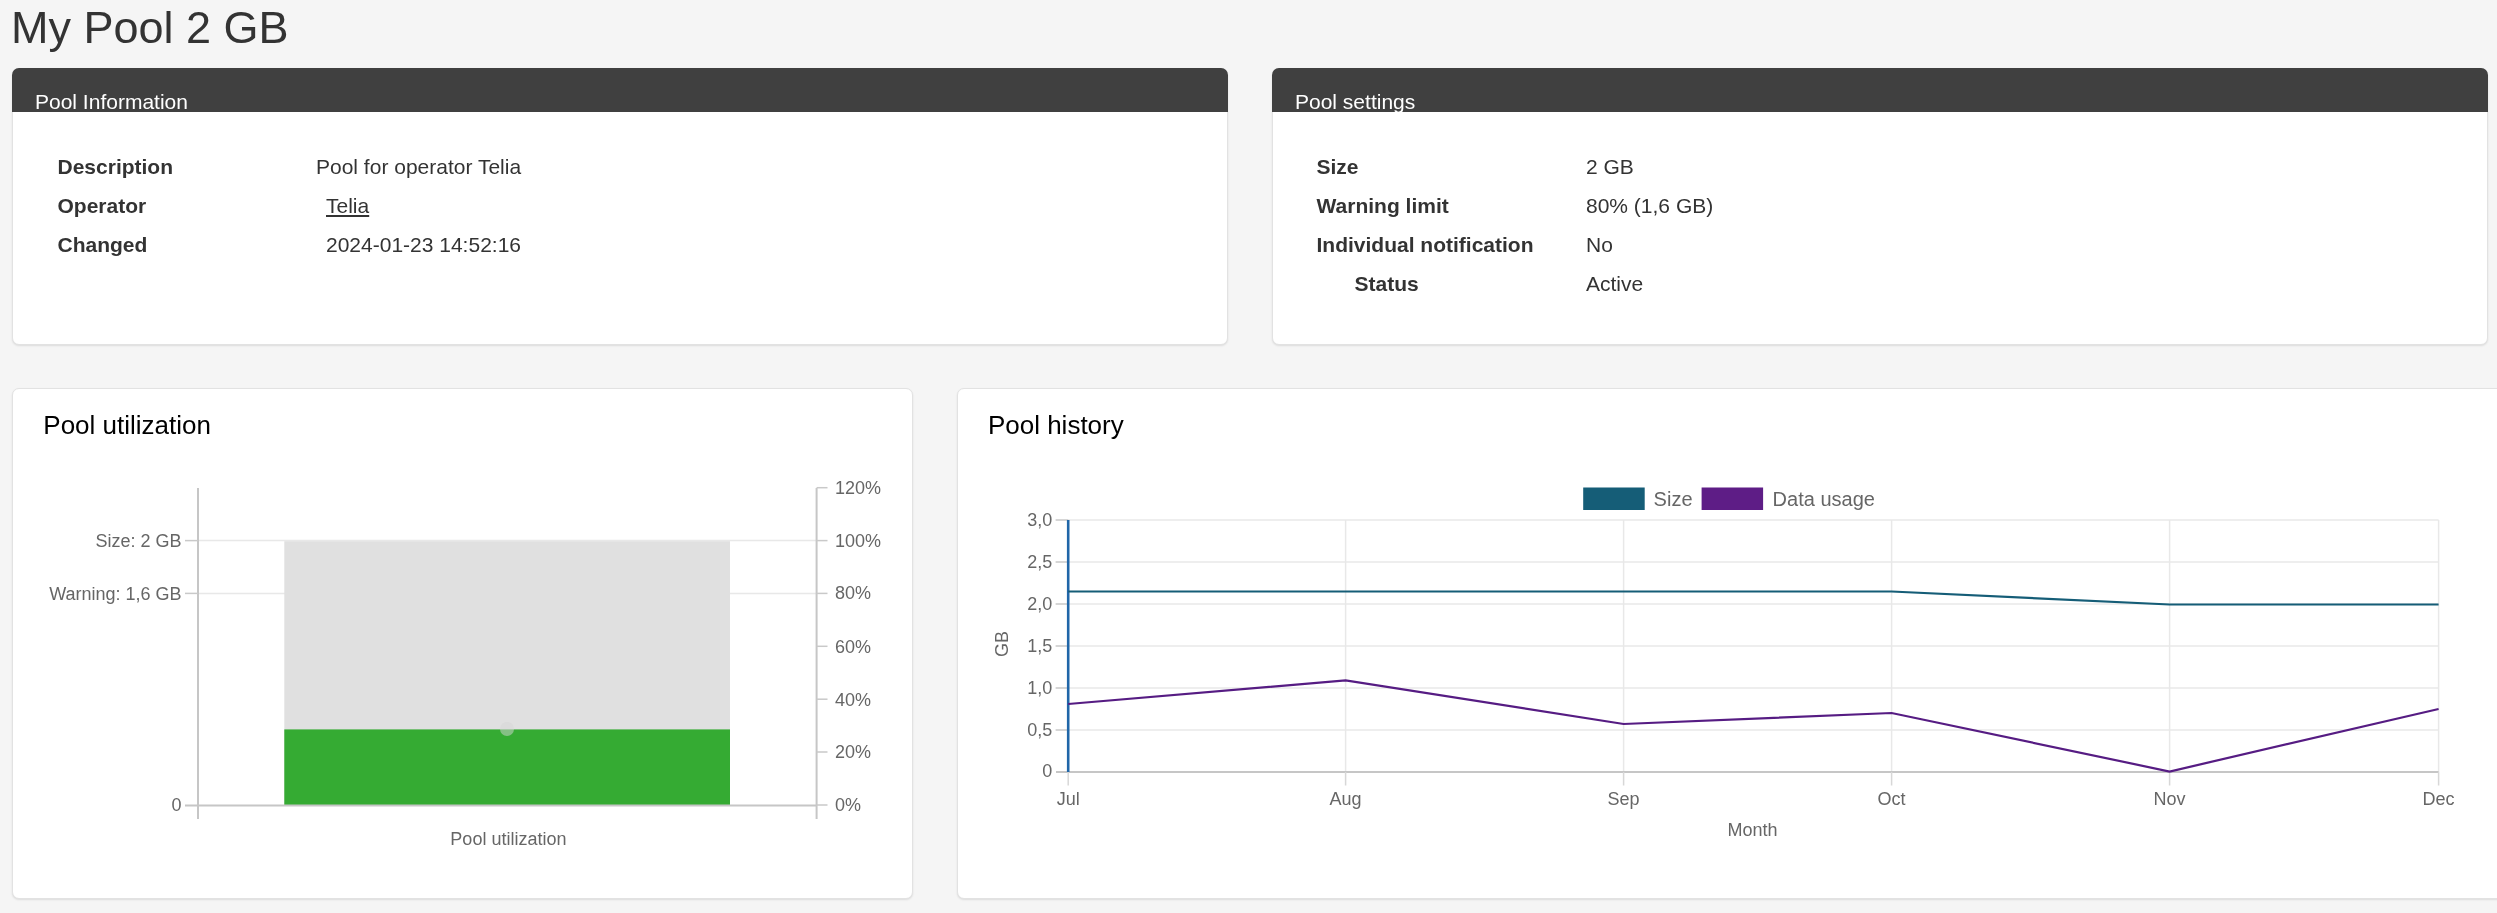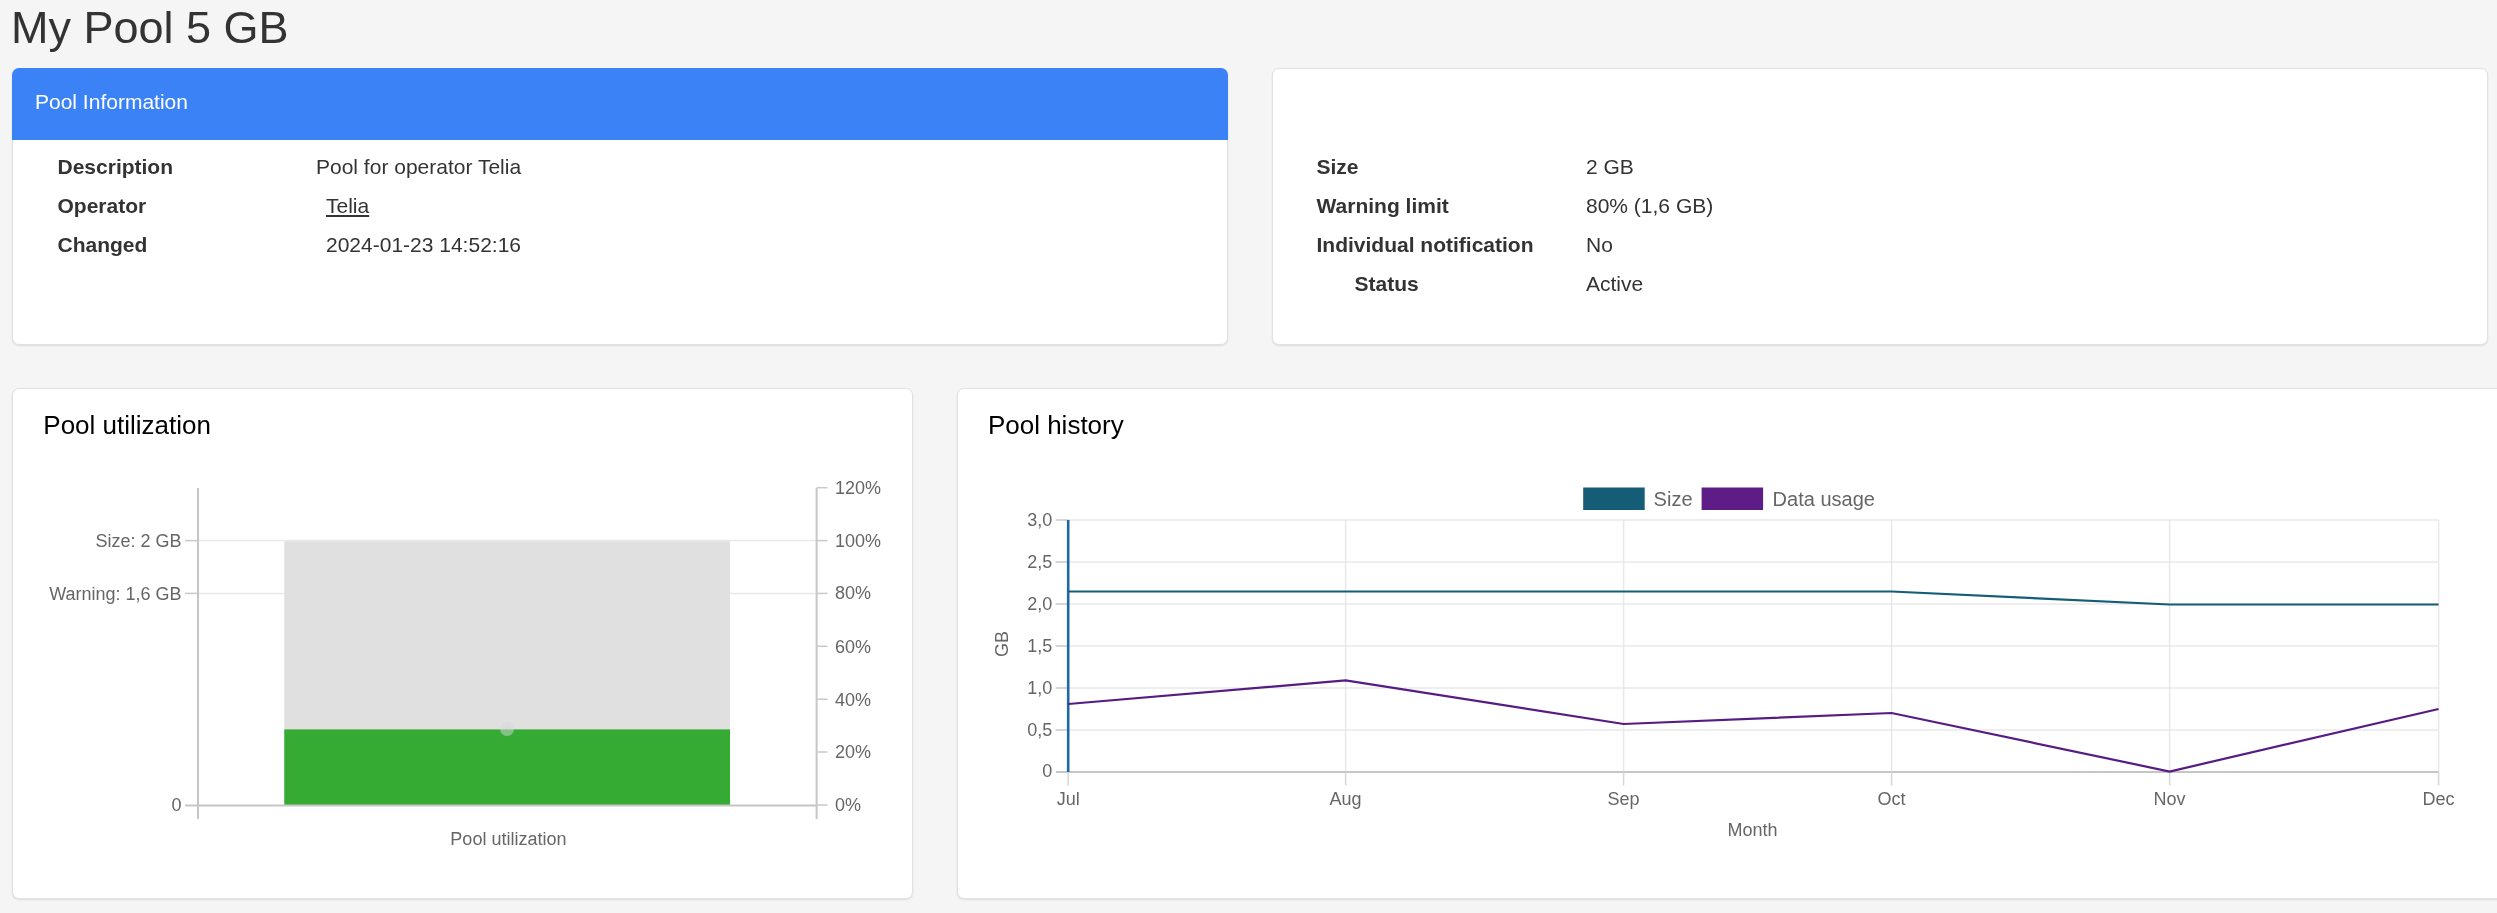--- a/index.html
+++ b/index.html
@@ -1,43 +1,46 @@
 <!DOCTYPE html>
 <html><head>
 <meta charset="utf-8">
 <style>
   html,body{margin:0;padding:0;}
   body{width:2497px;height:913px;background:#f5f5f5;font-family:"Liberation Sans",sans-serif;position:relative;overflow:hidden;}
   .h1{position:absolute;left:11px;top:2.7px;font-size:45px;color:#333;font-weight:400;line-height:50px;white-space:nowrap;}
   .card{position:absolute;background:#fff;border:1px solid #e2e2e2;border-radius:7px;box-shadow:0 1px 2px rgba(0,0,0,0.10);box-sizing:border-box;}
-  .phead{position:absolute;left:-1px;top:-1px;right:-1px;height:72px;background:#3b82f6;border-radius:7px 7px 0 0;color:#fff;font-size:21px;}
+  .phead{position:absolute;left:-1px;top:-1px;right:-1px;height:44px;background:#404040;border-radius:7px 7px 0 0;color:#fff;font-size:21px;}
   .phead span{position:absolute;left:23px;top:21.7px;line-height:24px;}
   .lbl{position:absolute;font-size:21px;font-weight:700;color:#333;line-height:24px;white-space:nowrap;}
   .val{position:absolute;font-size:21px;font-weight:400;color:#333;line-height:24px;white-space:nowrap;}
   .ctitle{position:absolute;font-size:26px;color:#000;font-weight:400;line-height:30px;white-space:nowrap;}
   svg{position:absolute;left:0;top:0;}
   svg text{font-family:"Liberation Sans",sans-serif;}
 </style>
 </head>
 <body>
-<div class="h1">My Pool 5 GB</div>
+<div class="h1">My Pool 2 GB</div>
 
 <div class="card" style="left:12px;top:68px;width:1215.5px;height:276.5px;">
   <div class="phead">
       <span>Pool Information</span>
     </div>
   <div class="lbl" style="left:44.5px;top:85.8px;">Description</div>
   <div class="val" style="left:303px;top:85.8px;">Pool for operator Telia</div>
   <div class="lbl" style="left:44.5px;top:124.7px;">Operator</div>
   <div class="val" style="left:313px;top:124.7px;text-decoration:underline;">Telia</div>
   <div class="lbl" style="left:44.5px;top:163.9px;">Changed</div>
   <div class="val" style="left:313px;top:163.9px;">2024-01-23 14:52:16</div>
 </div>
 
 <div class="card" style="left:1272px;top:68px;width:1215.5px;height:276.5px;">
+  <div class="phead">
+      <span>Pool settings</span>
+    </div>
   <div class="lbl" style="left:43.5px;top:85.8px;">Size</div>
   <div class="val" style="left:313px;top:85.8px;">2 GB</div>
   <div class="lbl" style="left:43.5px;top:124.7px;">Warning limit</div>
   <div class="val" style="left:313px;top:124.7px;">80% (1,6 GB)</div>
   <div class="lbl" style="left:43.5px;top:163.9px;">Individual notification</div>
   <div class="val" style="left:313px;top:163.9px;">No</div>
   <div class="lbl" style="left:43.5px;top:202.8px;margin-left:38px;">Status</div>
   <div class="val" style="left:313px;top:202.8px;">Active</div>
 </div>
 

